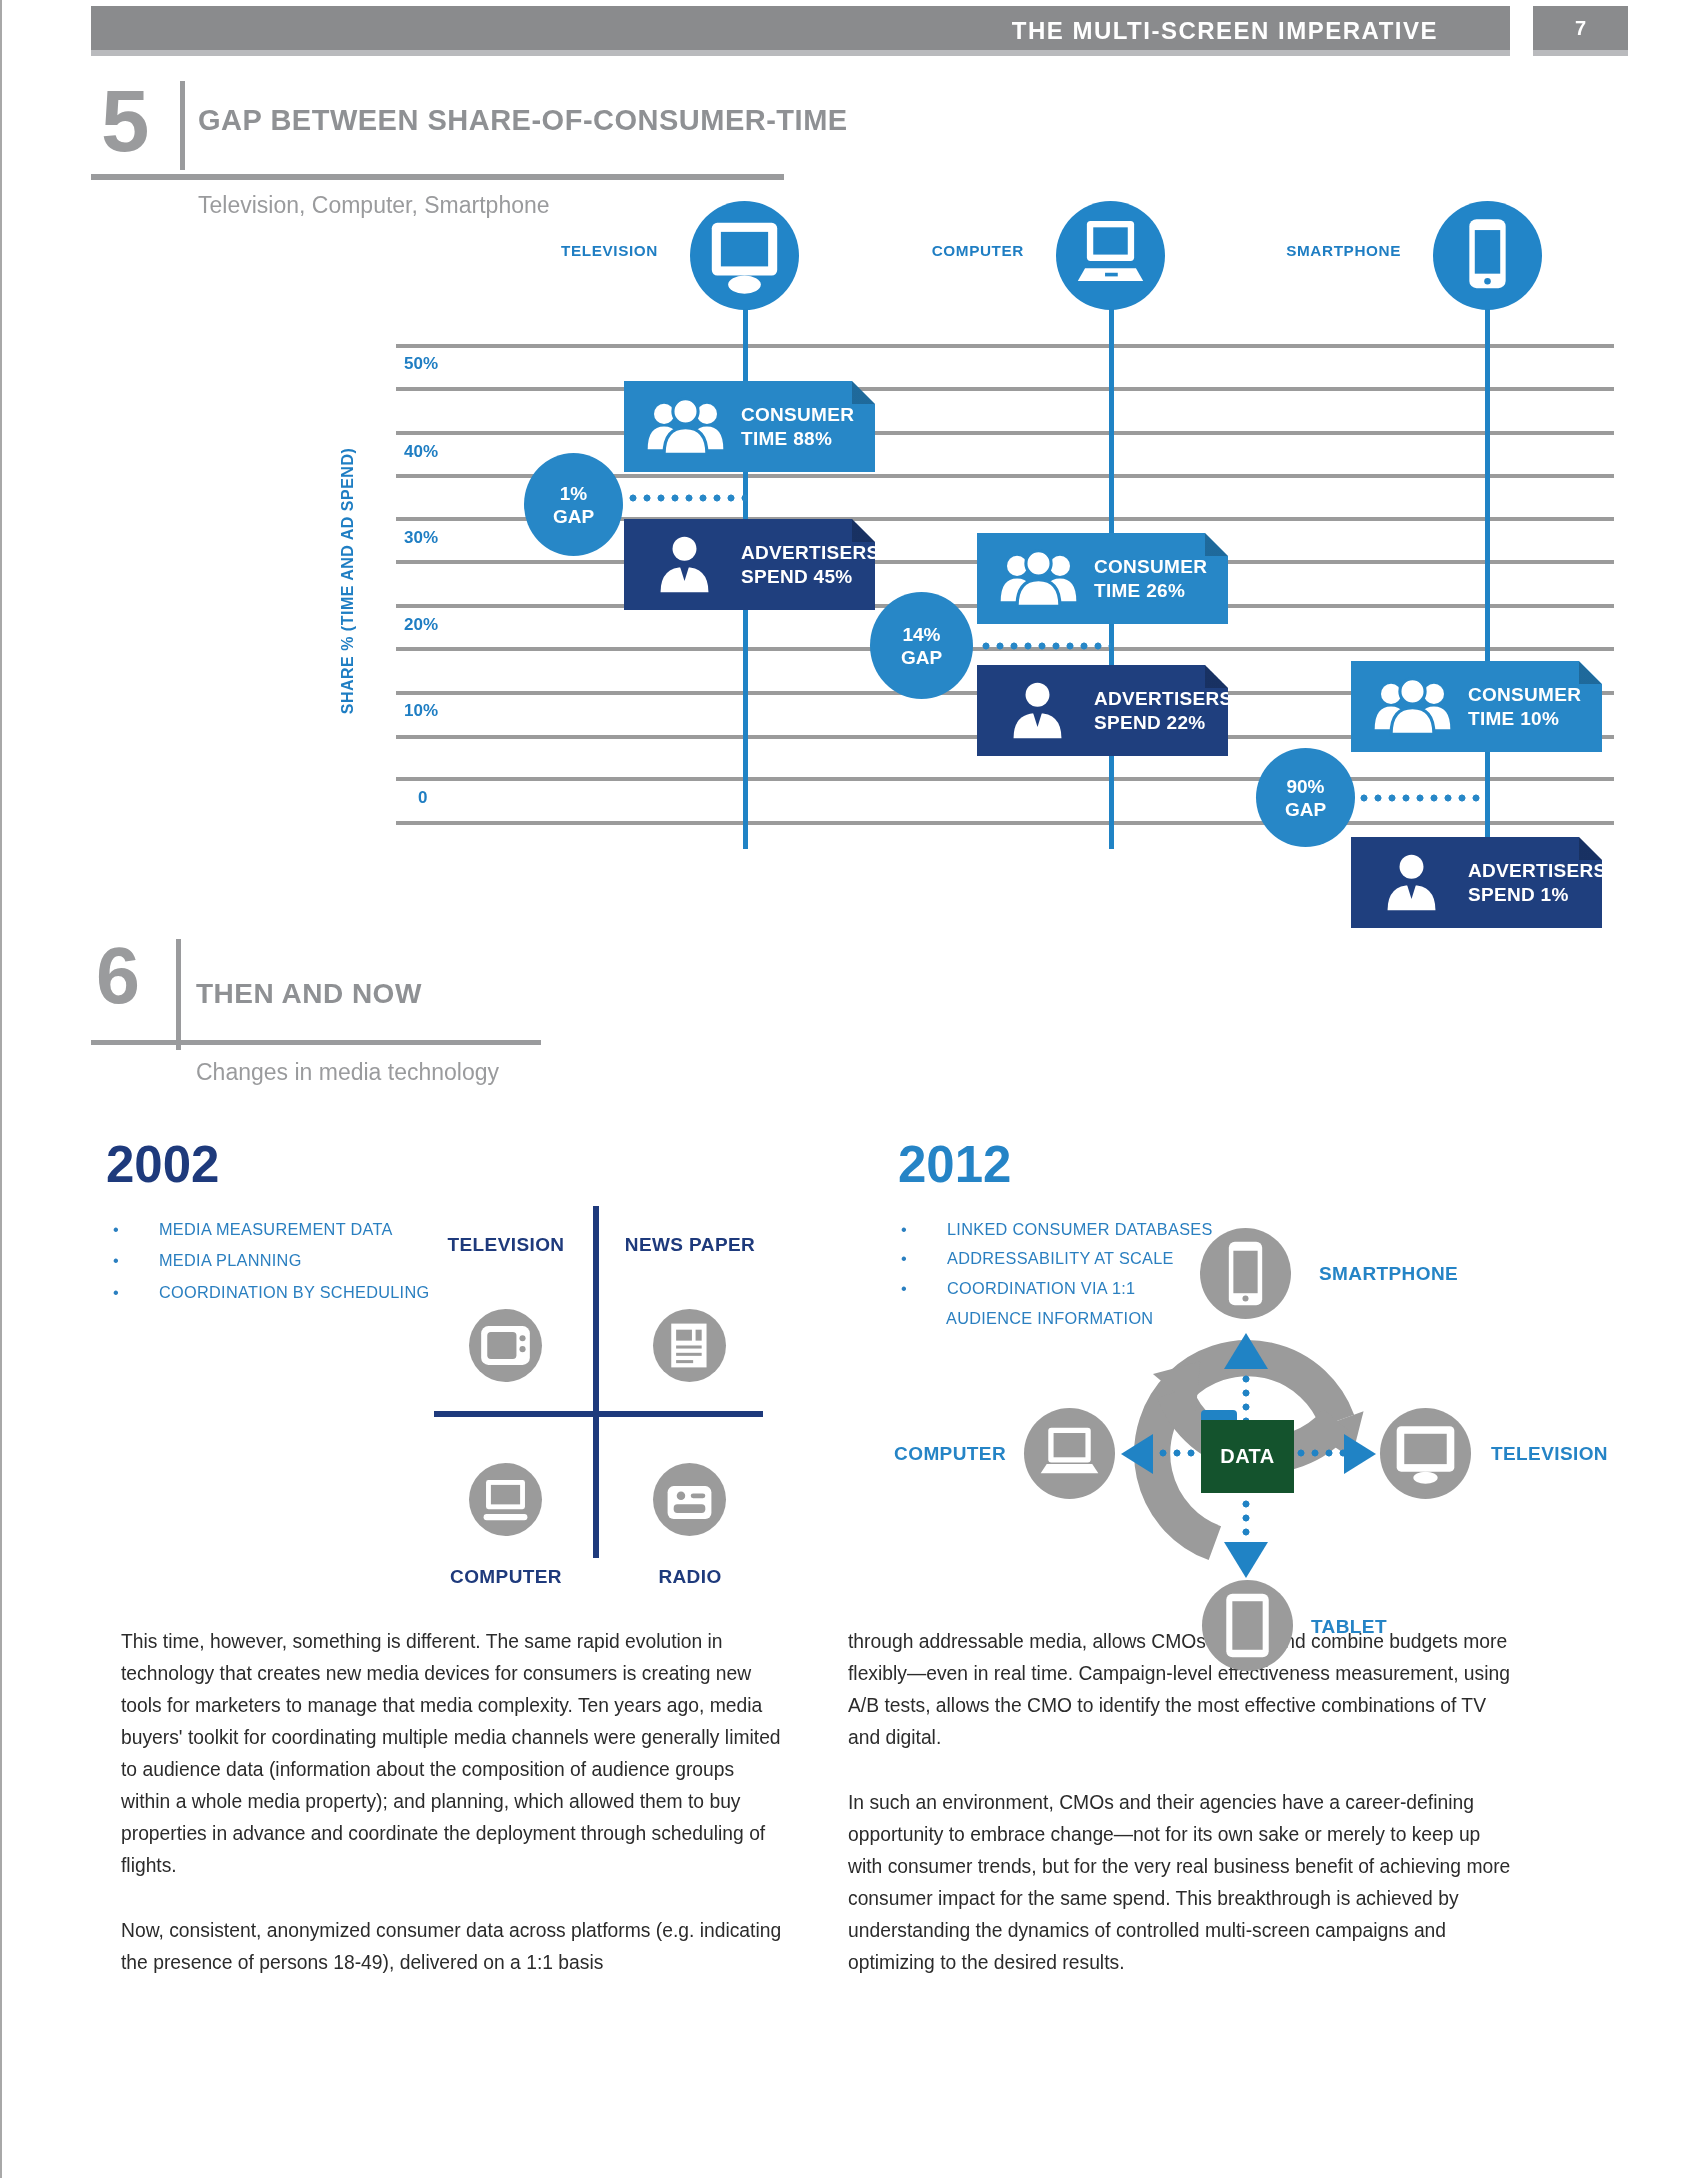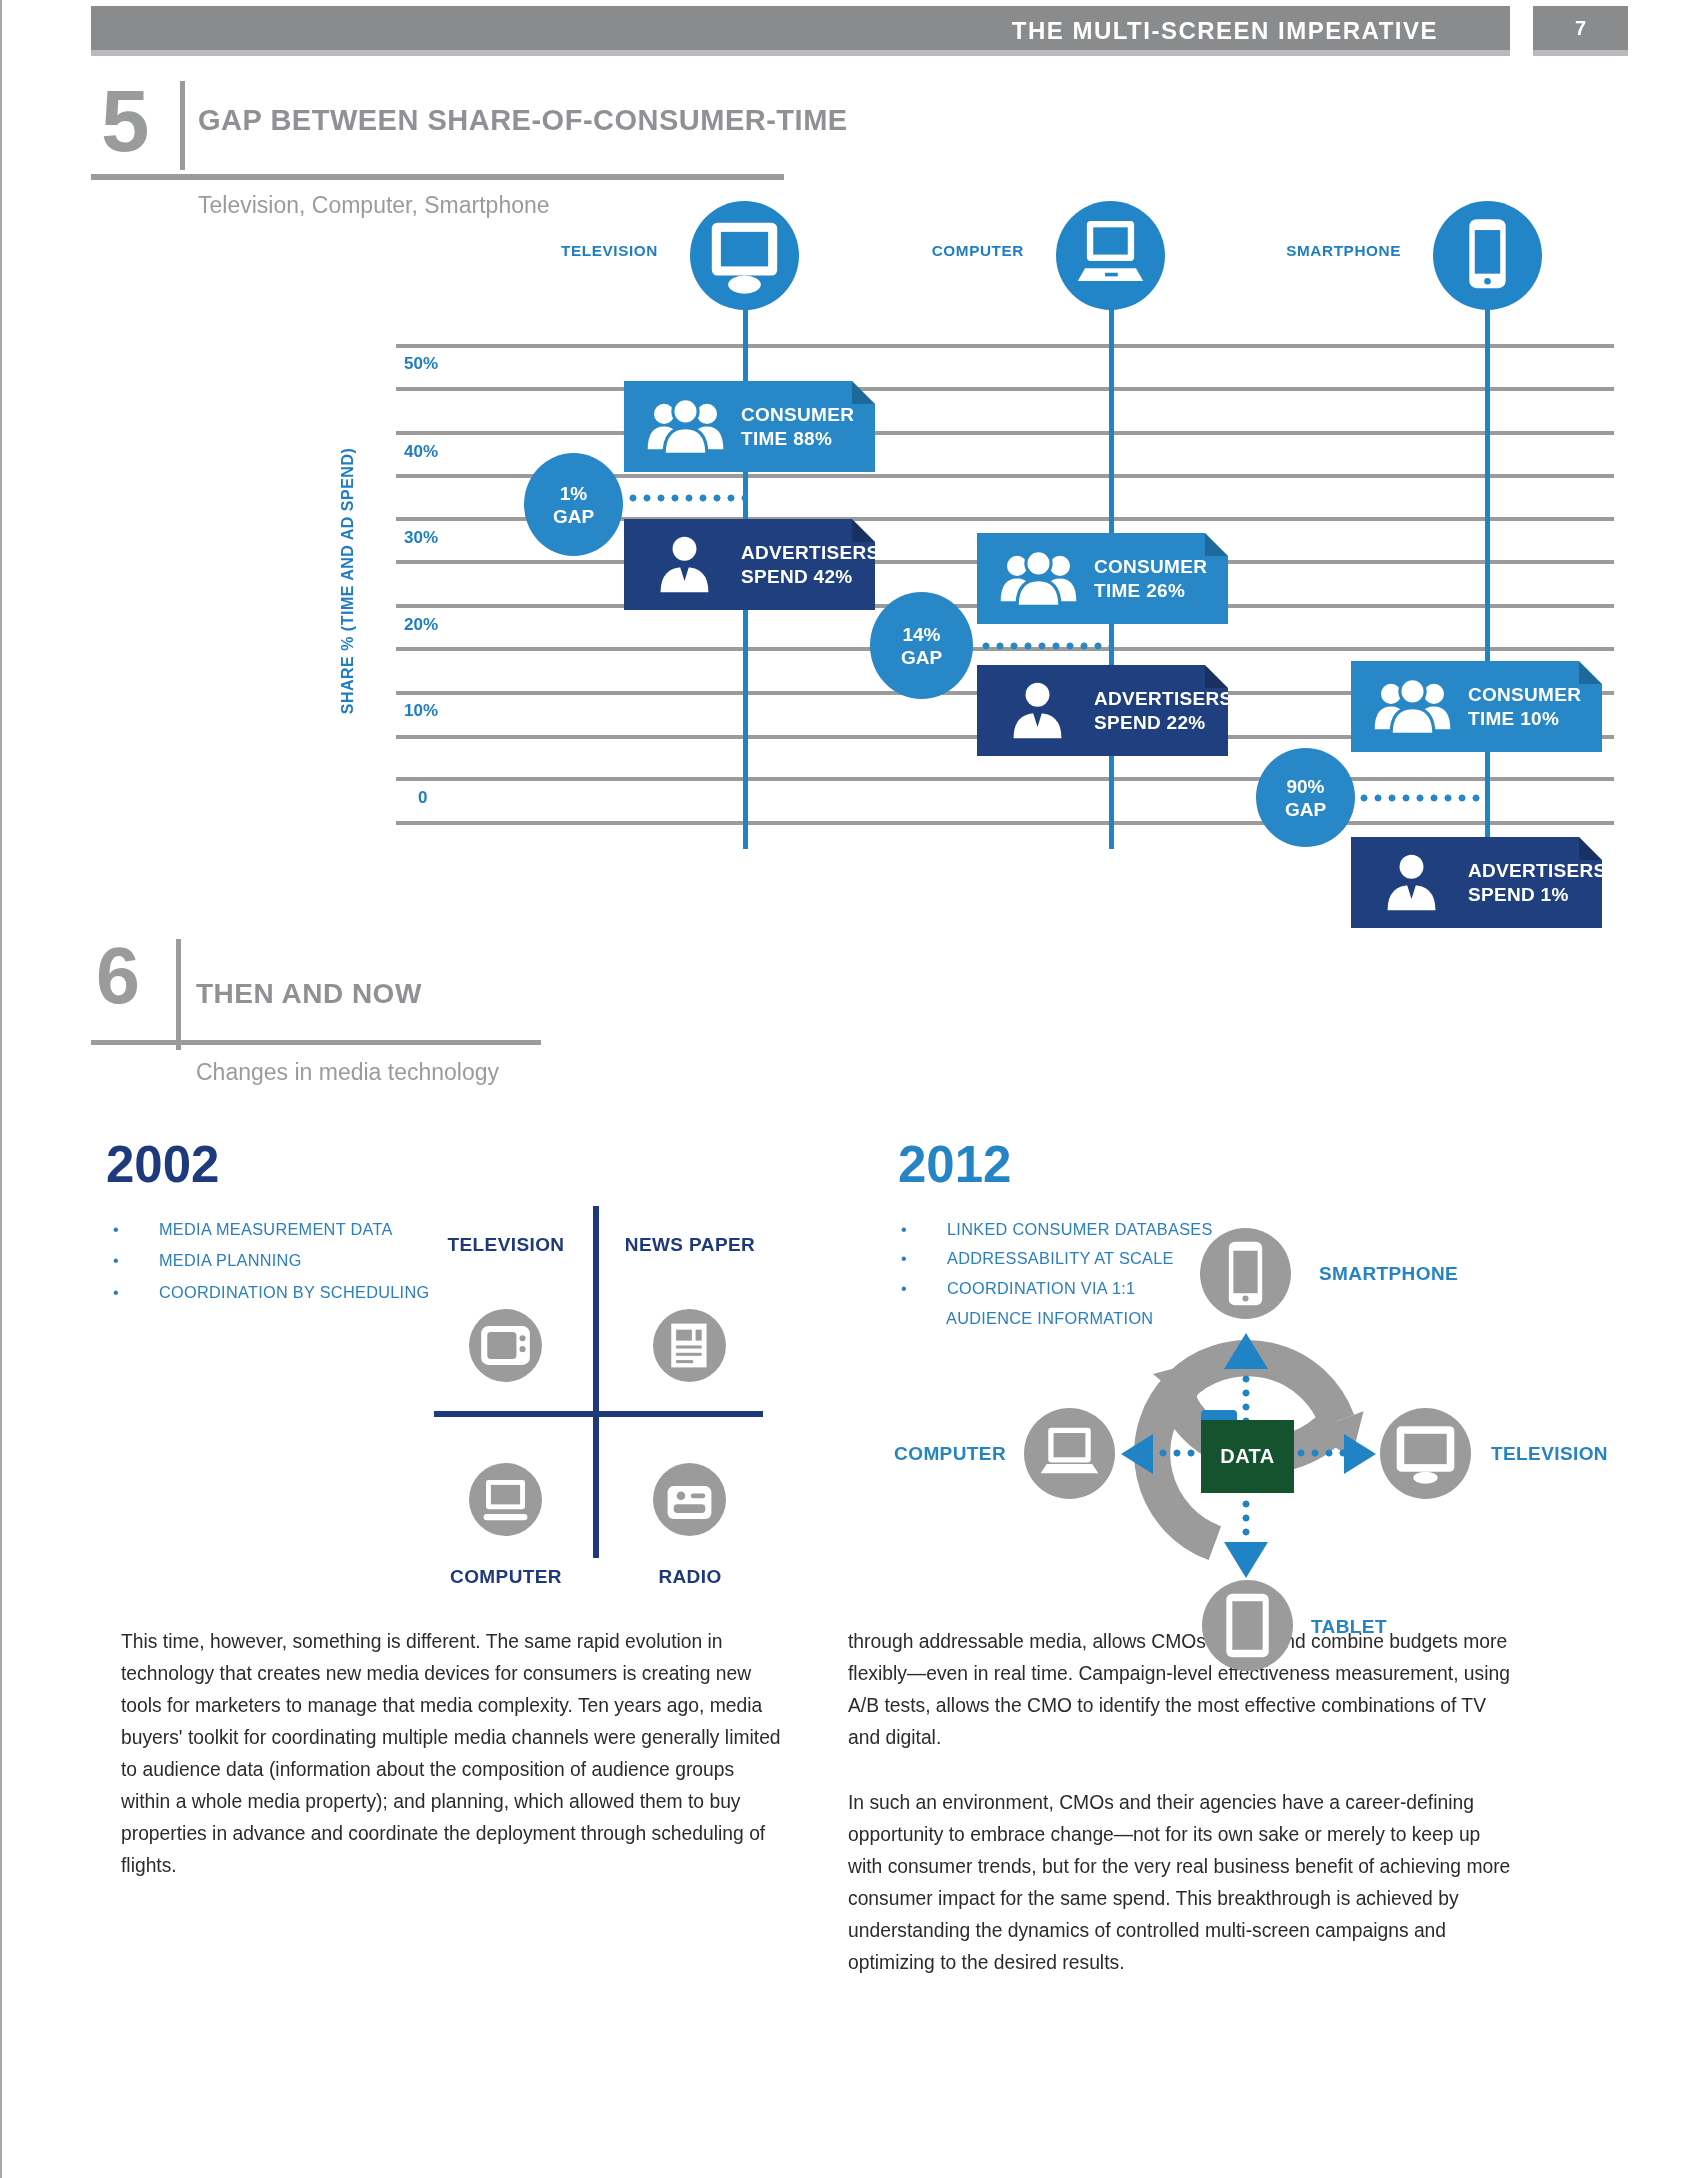--- a/index.html
+++ b/index.html
@@ -159,21 +159,21 @@
       <i class="fold"></i>
       <span class="boxicon" style="left:28px;">
         <svg width="65" height="63" viewBox="0 0 50 50">
             <circle cx="25" cy="12.5" r="9.5" fill="#fff"></circle>
             <path d="M6 47 Q6 27 25 27 Q44 27 44 47 Z" fill="#fff"></path>
             <path d="M21.5 27 L28.5 27 L25 38 Z" fill="#1f3f7e"></path>
           </svg>
       </span>
       <span class="boxtext">
         <span>ADVERTISERS'</span><br>
-        <span>SPEND 42%</span>
+        <span>SPEND 45%</span>
       </span>
     </div>
 
     <div class="abs cbox" style="left:975px;top:533px;width:251px;height:91px;">
       <i class="fold"></i>
       <span class="boxicon">
         <svg width="91" height="63" viewBox="0 0 66 50">
             <circle cx="16" cy="15" r="8" fill="#fff"></circle>
             <path d="M3 43 Q3 25 16 25 Q29 25 29 43 Z" fill="#fff"></path>
             <circle cx="50" cy="15" r="8" fill="#fff"></circle>
@@ -372,20 +372,21 @@
   <div class="abs gray-circle" style="left:1200px;top:1580px;width:91px;height:91px;z-index:2;">
     <svg width="91" height="91" viewBox="0 0 60 60">
         <rect x="16" y="9" width="28" height="42" rx="4" fill="#fff"></rect>
         <rect x="20" y="14" width="20" height="32" fill="#9b9b9b"></rect>
       </svg>
   </div>
   <div class="abs blue-label" style="left:1309px;top:1616px;">TABLET</div>
 
   <div class="abs bodycol" style="left:119px;top:1626px;width:663px;">
     <p>This time, however, something is different. The same rapid evolution in technology that creates new media devices for consumers is creating new tools for marketers to manage that media complexity. Ten years ago, media buyers' toolkit for coordinating multiple media channels were generally limited to audience data (information about the composition of audience groups within a whole media property); and planning, which allowed them to buy properties in advance and coordinate the deployment through scheduling of flights.</p>
+    <p>Now, consistent, anonymized consumer data across platforms (e.g. indicating the presence of persons 18-49), delivered on a 1:1 basis</p>
   </div>
   <div class="abs bodycol" style="left:846px;top:1626px;width:665px;">
     <p>through addressable media, allows CMOs to shift and combine budgets more flexibly—even in real time. Campaign-level effectiveness measurement, using A/B tests, allows the CMO to identify the most effective combinations of TV and digital.</p>
     <p>In such an environment, CMOs and their agencies have a career-defining opportunity to embrace change—not for its own sake or merely to keep up with consumer trends, but for the very real business benefit of achieving more consumer impact for the same spend. This breakthrough is achieved by understanding the dynamics of controlled multi-screen campaigns and optimizing to the desired results.</p>
   </div>
 
 </div>
 
 
 </body></html>

